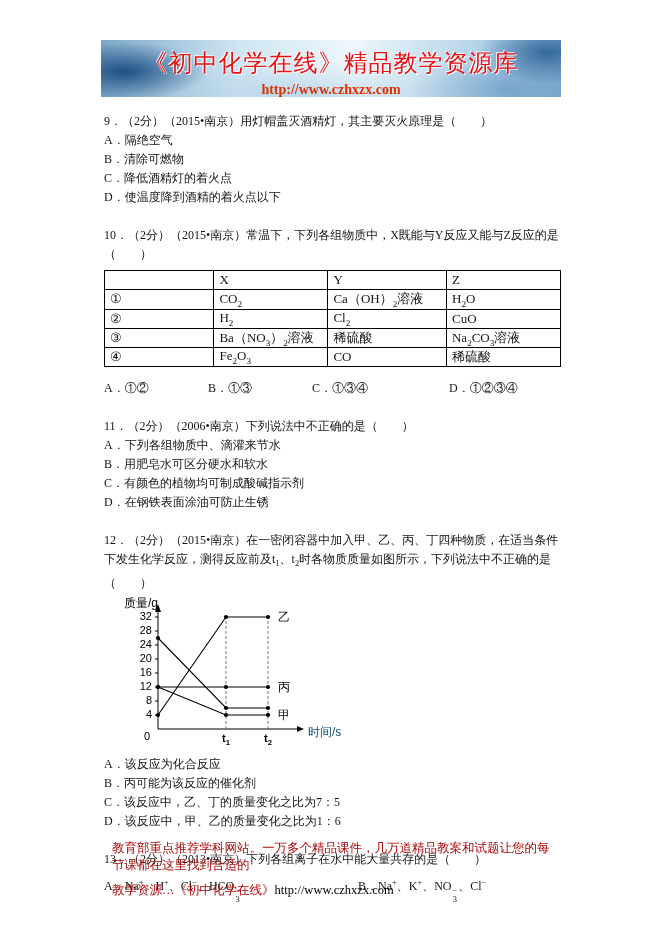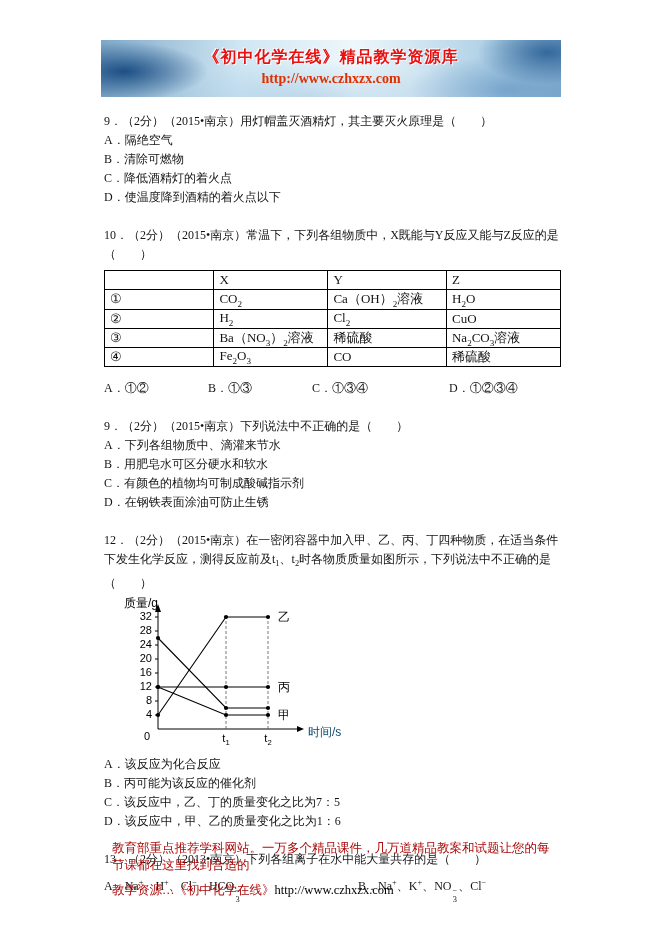--- a/index.html
+++ b/index.html
@@ -12,21 +12,21 @@
   .banner{
     position:relative;width:460px;height:57px;margin-left:-3px;
     background:
       radial-gradient(ellipse 120px 42px at 5% 55%, rgba(23,74,129,.95), rgba(23,74,129,0) 70%),
       radial-gradient(ellipse 100px 45px at 97% 22%, rgba(42,96,150,.9), rgba(42,96,150,0) 70%),
       radial-gradient(ellipse 140px 50px at 88% 88%, rgba(90,140,190,.6), rgba(90,140,190,0) 70%),
       radial-gradient(ellipse 220px 55px at 45% 105%, rgba(150,190,220,.5), rgba(150,190,220,0) 70%),
       linear-gradient(90deg,#7ea8c8,#cfe6f3 30%,#eef7fb 55%,#add0e6 85%,#86afd0);
   }
   .banner-title{
-    padding-top:7px;text-align:center;font-size:16px;font-weight:bold;color:#e81010;
+    padding-top:7px;text-align:center;font-size:24px;font-weight:normal;color:#e81010;
     letter-spacing:1px;text-shadow:1px 1px 0 rgba(255,255,255,.9),-1px -1px 0 rgba(255,255,255,.9);
   }
   .banner-url{margin-top:3px;text-align:center;font-size:14px;font-weight:bold;color:#e03000;}
   
   main{display:block;}
   main section{margin-top:19px;}
   main section:first-of-type{margin-top:15px;}
   .stem,.opt,.opts-row{margin:0;font-size:12px;line-height:19px;}
   
   .qtable{border-collapse:collapse;width:100%;table-layout:fixed;margin:6px 0 2px 0;}
@@ -41,21 +41,21 @@
   .stk{display:inline-flex;flex-direction:column;align-items:center;vertical-align:-0.45em;
        line-height:1;font-size:0.7em;margin:0 1px;}
   .stk span{display:block;height:1em;}
   
   .chart{
     position:relative;width:280px;height:156px;margin:4px 0 2px 18px;
     font-family:"Liberation Sans","DejaVu Sans",sans-serif;
   }
   .chart svg{position:absolute;left:0;top:0;}
   .ytick{position:absolute;left:0;width:30px;text-align:right;font-size:11px;color:#000;}
-  .xtick{position:absolute;width:24px;text-align:center;font-size:11px;color:#000;}
+  .xtick{position:absolute;width:24px;text-align:center;font-size:11px;color:#000;font-weight:bold;}
   .slabel{position:absolute;font-size:12px;color:#000;}
   .ax-y{position:absolute;left:2px;top:-2px;font-size:12px;color:#000;}
   .ax-x{position:absolute;left:186px;top:127px;font-size:12px;color:#0c4a6e;}
   .ax-o{position:absolute;left:22px;top:133px;font-size:11px;color:#000;}
   
   .footer{
     position:absolute;left:104px;right:98px;bottom:28px;
     font-size:12.5px;line-height:17px;color:#ab0a0a;
   }
   .footer p{margin:8px;}
@@ -125,21 +125,21 @@
       </table>
       <p class="opts-row opts10">
         <span class="o w101">A．①②</span>
         <span class="o w101">B．①③</span>
         <span class="o w134">C．①③④</span>
         <span class="o">D．①②③④</span>
       </p>
     </section>
 
     <section class="q">
-      <p class="stem">9．（2分）（2015•南京）下列说法中不正确的是（　　）</p>
+      <p class="stem">11．（2分）（2006•南京）下列说法中不正确的是（　　）</p>
       <p class="opt">A．下列各组物质中、滴灌来节水</p>
       <p class="opt">B．用肥皂水可区分硬水和软水</p>
       <p class="opt">C．有颜色的植物均可制成酸碱指示剂</p>
       <p class="opt">D．在钢铁表面涂油可防止生锈</p>
     </section>
 
     <section class="q">
       <p class="stem">12．（2分）（2015•南京）在一密闭容器中加入甲、乙、丙、丁四种物质，在适当条件下发生化学反应，测得反应前及t<sub>1</sub>、t<sub>2</sub>时各物质质量如图所示，下列说法中不正确的是（　　）</p>
       <div class="chart">
         <svg width="190" height="152">

